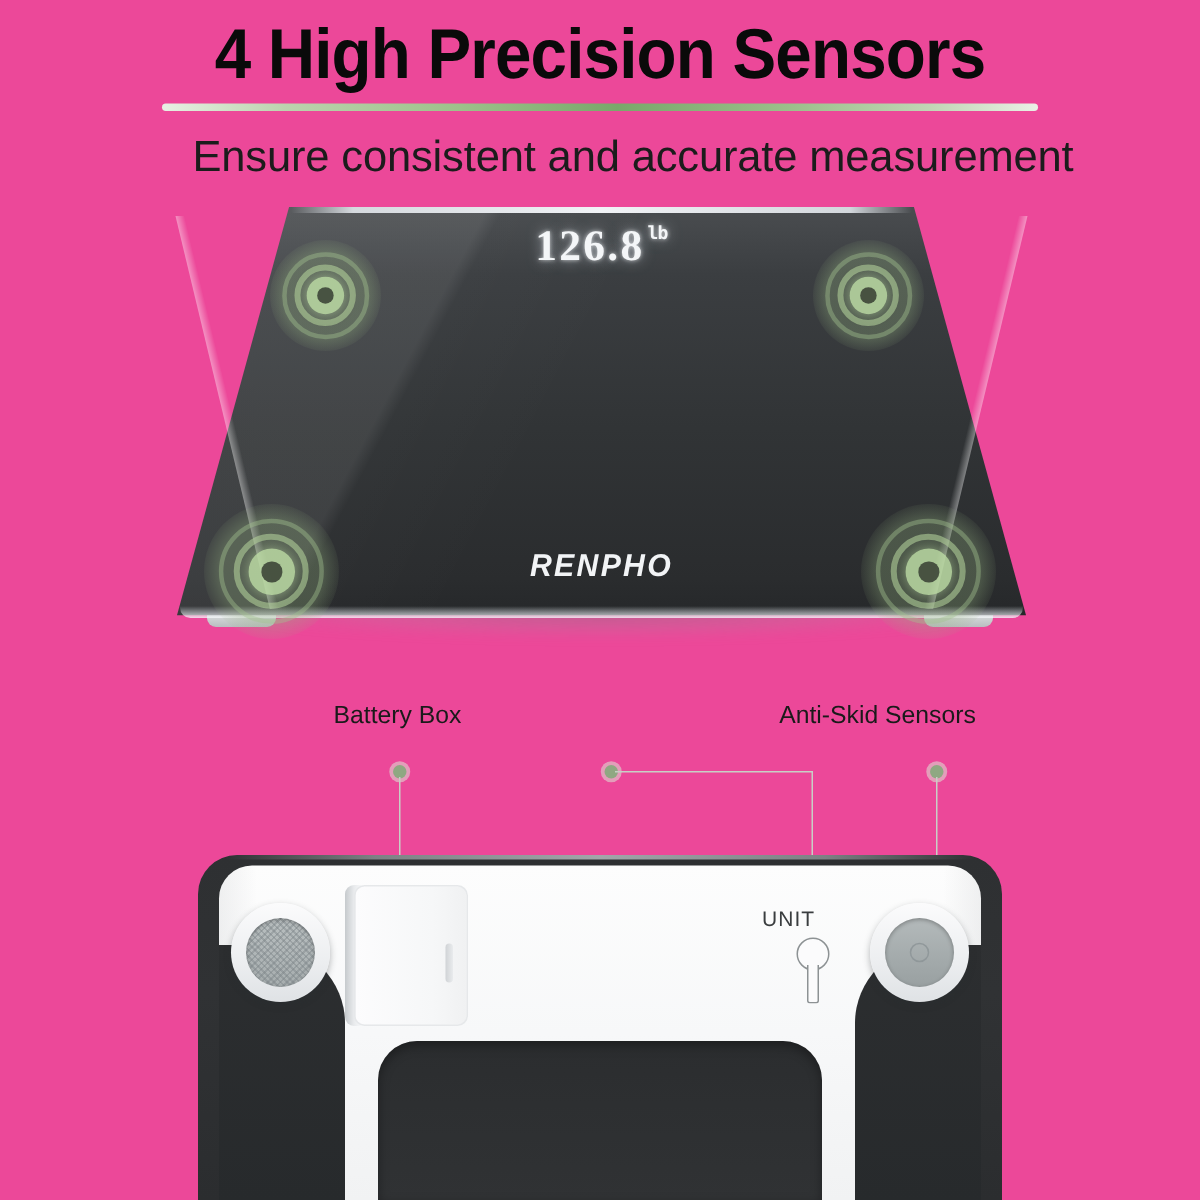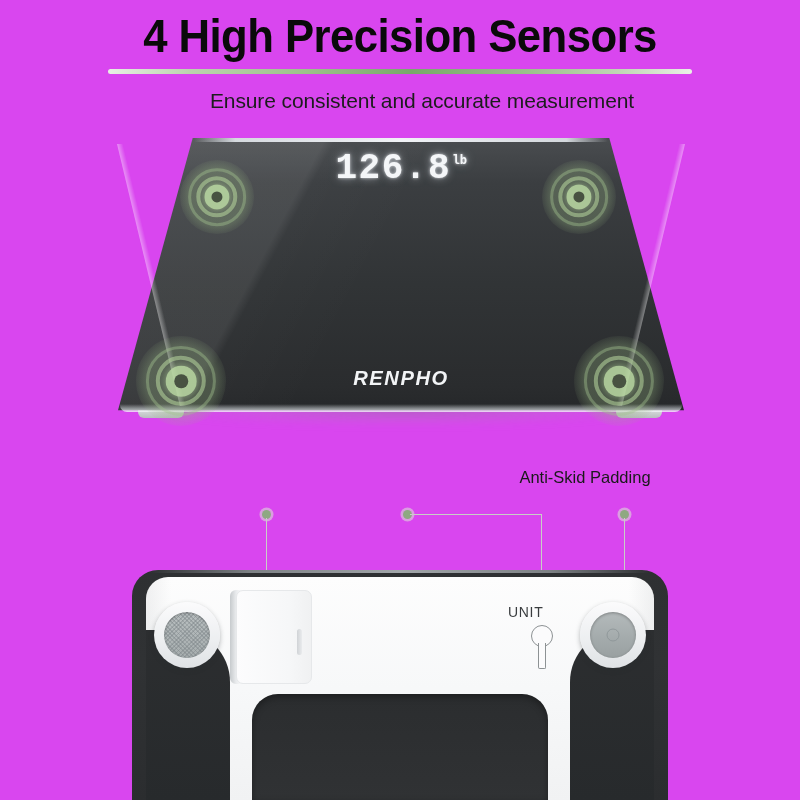--- a/index.html
+++ b/index.html
@@ -6,21 +6,21 @@
   * { margin:0; padding:0; box-sizing:border-box; }
   html, body {
     width:800px; height:800px;
     background:#ffffff;
     font-family:"Liberation Sans", sans-serif;
     overflow:hidden;
   }
   #page {
     position:relative;
     width:800px; height:800px;
-    background:#d946ef;
+    background:#ec4899;
     overflow:hidden;
   }
 
   
   .headline {
     position:absolute; top:8px; left:0; width:800px;
     text-align:center;
     font-size:47px;
     font-weight:bold;
     letter-spacing:-0.6px;
@@ -33,21 +33,21 @@
     position:absolute; top:69px; left:108px;
     width:584px; height:5px;
     border-radius:3px;
     background:linear-gradient(to right,
         #e8f0e4 0%, #bcd3ae 14%, #9dc18a 34%,
         #79a86a 52%, #9cc08b 72%, #c2d6b6 88%, #eaf1e6 100%);
   }
   .subhead {
     position:absolute; top:89px; left:0; width:800px;
     text-align:center;
-    font-size:21px;
+    font-size:29px;
     color:#1c1c1c;
     letter-spacing:-0.1px;
     white-space:nowrap;
     padding-left:44px;
   }
 
   
   .scale-top-wrap {
     position:absolute; left:118px; top:138px;
     width:566px; height:300px;
@@ -108,22 +108,22 @@
   }
 
   
   .led {
     position:absolute; left:0; top:10px; width:566px;
     text-align:center;
     color:#f4f6f8;
     text-shadow:0 0 9px rgba(225,235,245,0.55), 0 0 3px rgba(255,255,255,0.7);
   }
   .led-value {
-    font-family:Liberation Mono, monospace;
-    font-size:36px; font-weight:bold;
+    font-family:Liberation Serif, serif;
+    font-size:29px; font-weight:bold;
     letter-spacing:1.5px;
   }
   .led-unit {
     font-family:"DejaVu Sans Mono", monospace;
     font-size:12px; font-weight:bold;
     vertical-align:14px; margin-left:2px;
     letter-spacing:-0.5px;
   }
 
   
@@ -357,21 +357,22 @@
       <div class="ring r4"></div>
       <div class="ring r3"></div>
       <div class="ring r2"></div>
       <div class="ring r1"></div>
       <div class="ring r0"></div>
     </div>
 
     <div class="brand">RENPHO</div>
   </div>
 
-  <div class="callout-label lbl-skid">Anti-Skid Padding</div>
+  <div class="callout-label lbl-battery">Battery Box</div>
+  <div class="callout-label lbl-skid">Anti-Skid Sensors</div>
 
   <div class="cdot d1"></div>
   <div class="cdot d2"></div>
   <div class="cdot d3"></div>
 
   <div class="leader v1"></div>
   <div class="leader h2"></div>
   <div class="leader v2"></div>
   <div class="leader v3"></div>
 

